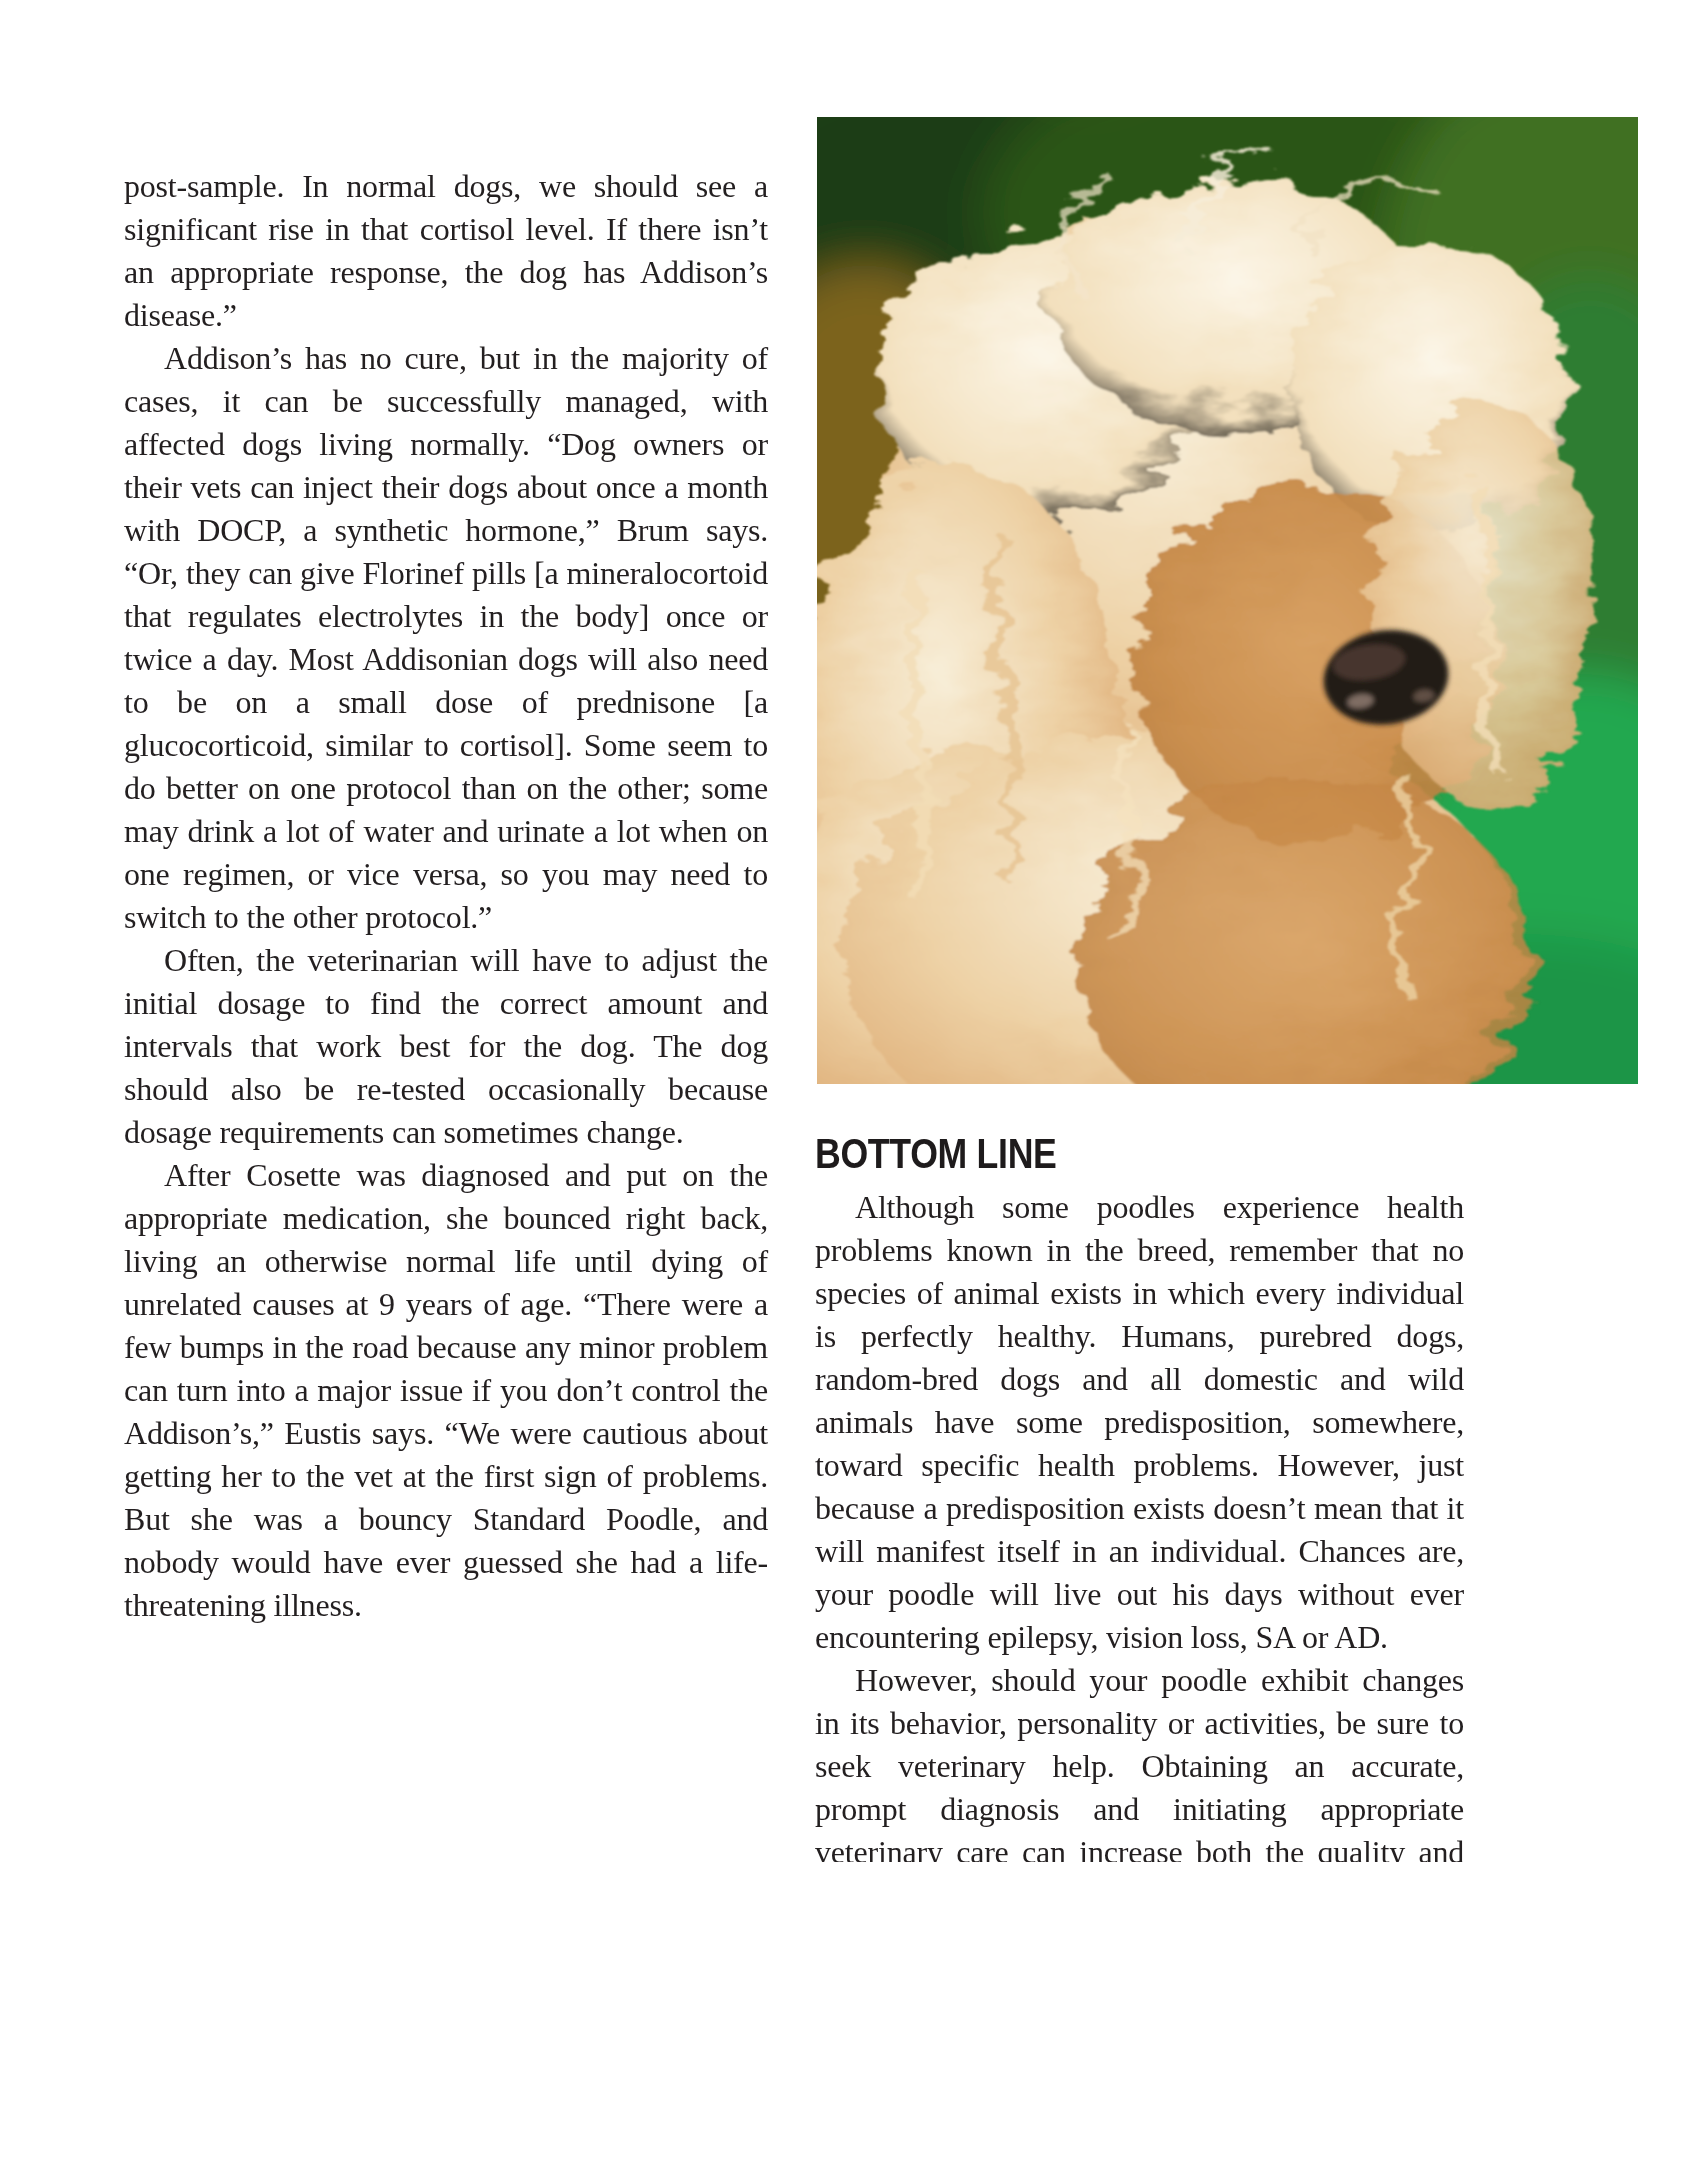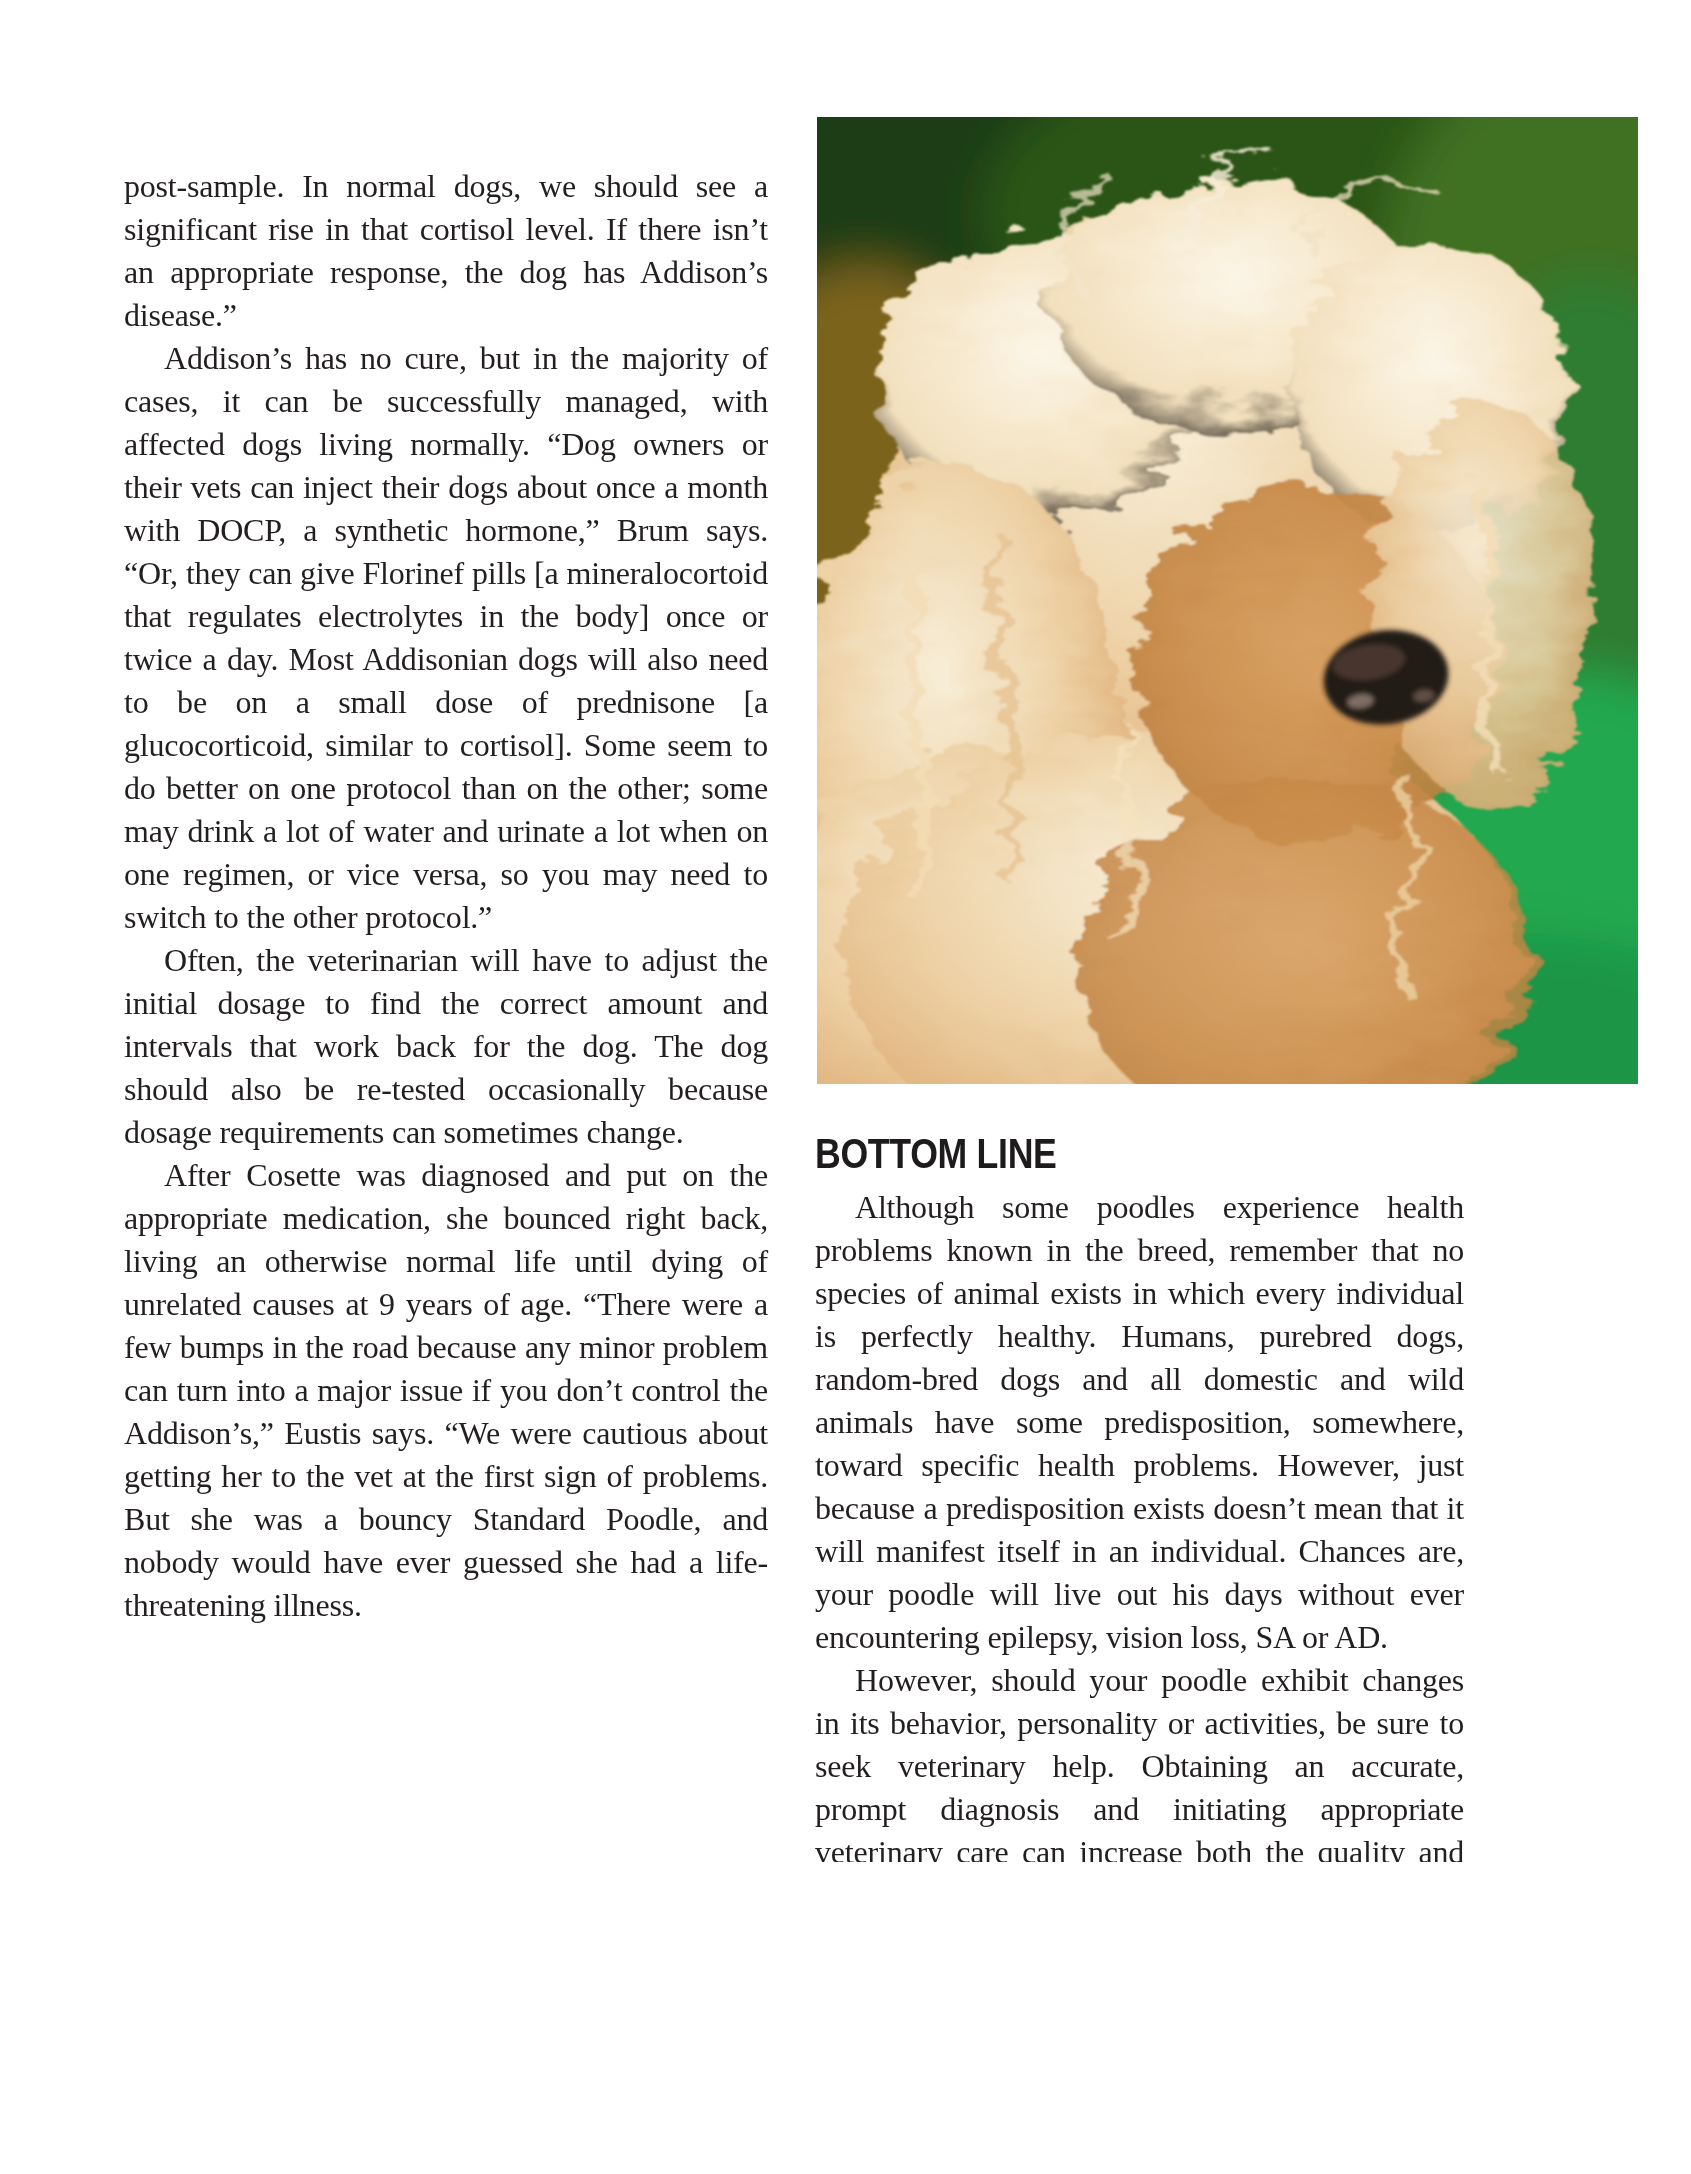--- a/index.html
+++ b/index.html
@@ -74,21 +74,21 @@
   }
 </style>
 </head>
 <body>
 
 <div class="page">
 
   <div class="col col-left">
     <p>post-sample. In normal dogs, we should see a significant rise in that cortisol level. If there isn’t an appropriate response, the dog has Addison’s disease.”</p>
     <p class="indent">Addison’s has no cure, but in the majority of cases, it can be successfully managed, with affected dogs living normally. “Dog owners or their vets can inject their dogs about once a month with DOCP, a synthetic hormone,” Brum says. “Or, they can give Florinef pills [a mineralocortoid that regulates electrolytes in the body] once or twice a day. Most Addisonian dogs will also need to be on a small dose of prednisone [a glucocorticoid, similar to cortisol]. Some seem to do better on one protocol than on the other; some may drink a lot of water and urinate a lot when on one regimen, or vice versa, so you may need to switch to the other protocol.”</p>
-    <p class="indent">Often, the veterinarian will have to adjust the initial dosage to find the correct amount and intervals that work back for the dog. The dog should also be re-tested occasionally because dosage requirements can sometimes change.</p>
+    <p class="indent">Often, the veterinarian will have to adjust the initial dosage to find the correct amount and intervals that work best for the dog. The dog should also be re-tested occasionally because dosage requirements can sometimes change.</p>
     <p class="indent">After Cosette was diagnosed and put on the appropriate medication, she bounced right back, living an otherwise normal life until dying of unrelated causes at 9 years of age. “There were a few bumps in the road because any minor problem can turn into a major issue if you don’t control the Addison’s,” Eustis says. “We were cautious about getting her to the vet at the first sign of problems. But she was a bouncy Standard Poodle, and nobody would have ever guessed she had a life-threatening illness.</p>
   </div>
 
   <div class="photo-frame">
     <svg viewBox="0 0 945 1113" preserveAspectRatio="none">
       <defs>
         <radialGradient id="furMain" cx="45%" cy="35%" r="78%">
           <stop offset="0" stop-color="#f8eed8"></stop>
           <stop offset="0.45" stop-color="#eed2a6"></stop>
           <stop offset="0.8" stop-color="#dfb07a"></stop>

